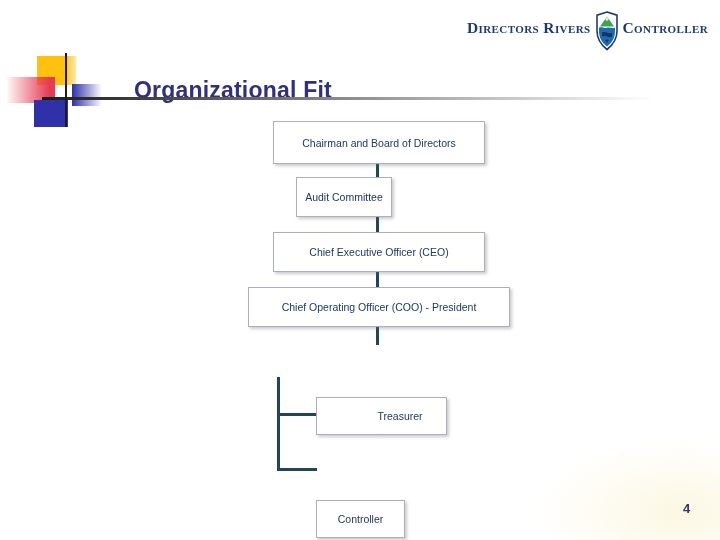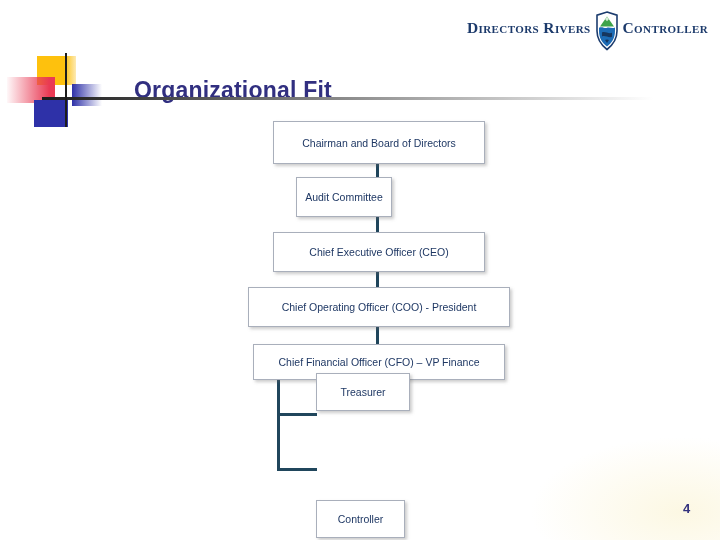--- a/index.html
+++ b/index.html
@@ -66,21 +66,21 @@
     color: #1f3864;
     font-size: 10.5px;
     white-space: nowrap;
     z-index: 3;
   }
   .node-board      { left: 273px; top: 121px; width: 210px; height: 41px; }
   .node-audit      { left: 296px; top: 177px; width: 94px;  height: 38px; }
   .node-ceo        { left: 273px; top: 232px; width: 210px; height: 38px; }
   .node-coo        { left: 248px; top: 287px; width: 260px; height: 38px; }
   .node-cfo        { left: 253px; top: 344px; width: 250px; height: 34px; }
-  .node-treasurer  { left: 316px; top: 373px; width: 92px;  height: 36px; }
+  .node-treasurer  { left: 316px; top: 397px; width: 92px;  height: 36px; padding-left: 37px; }
   .node-controller { left: 316px; top: 452px; width: 87px;  height: 36px; margin-top: 48px; }
 
   .conn { position: absolute; background: #20465c; z-index: 2; }
   .conn-trunk-1    { left: 376px; top: 161px; width: 3px;  height: 72px; }
   .conn-audit      { left: 370px; top: 195px; width: 8px;  height: 3px;  }
   .conn-trunk-2    { left: 376px; top: 269px; width: 3px;  height: 19px; }
   .conn-trunk-3    { left: 376px; top: 324px; width: 3px;  height: 21px; }
   .conn-cfo-down   { left: 277px; top: 377px; width: 3px;  height: 94px; }
   .conn-treasurer  { left: 279px; top: 413px; width: 38px; height: 3px;  }
   .conn-controller { left: 279px; top: 468px; width: 38px; height: 3px;  }
@@ -127,19 +127,18 @@
     <div class="conn conn-trunk-2"></div>
     <div class="conn conn-trunk-3"></div>
     <div class="conn conn-cfo-down"></div>
     <div class="conn conn-treasurer"></div>
     <div class="conn conn-controller"></div>
 
     <div class="node node-board">Chairman and Board of Directors</div>
     <div class="node node-audit">Audit Committee</div>
     <div class="node node-coo">Chief Operating Officer (COO) - President</div>
     <div class="node node-ceo">Chief Executive Officer (CEO)</div>
-    <div class="node node-cfo">Chief Financial Officer (CFO) – VP Finance</div>
     <div class="node node-treasurer">Treasurer</div>
     <div class="node node-controller">Controller</div>
   </div>
 
   <div class="pagenum">4</div>
 </div>
 
 </body></html>

